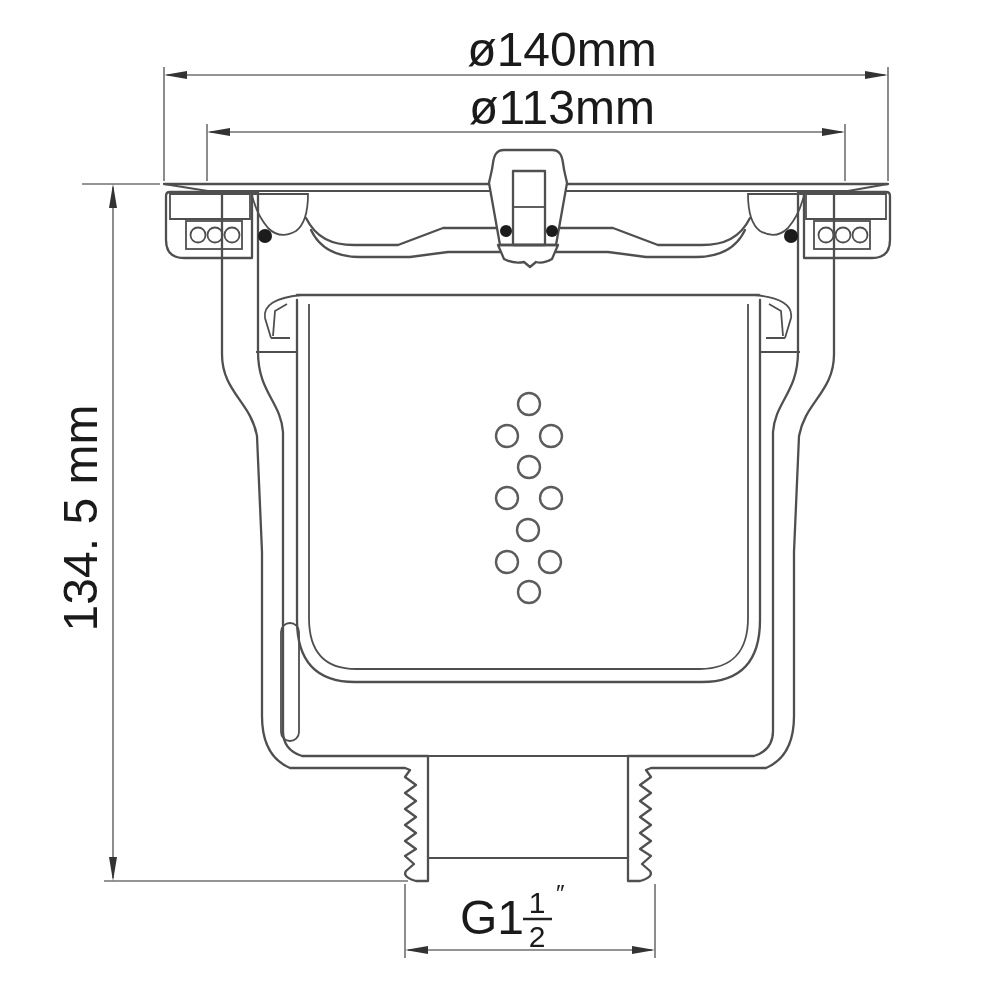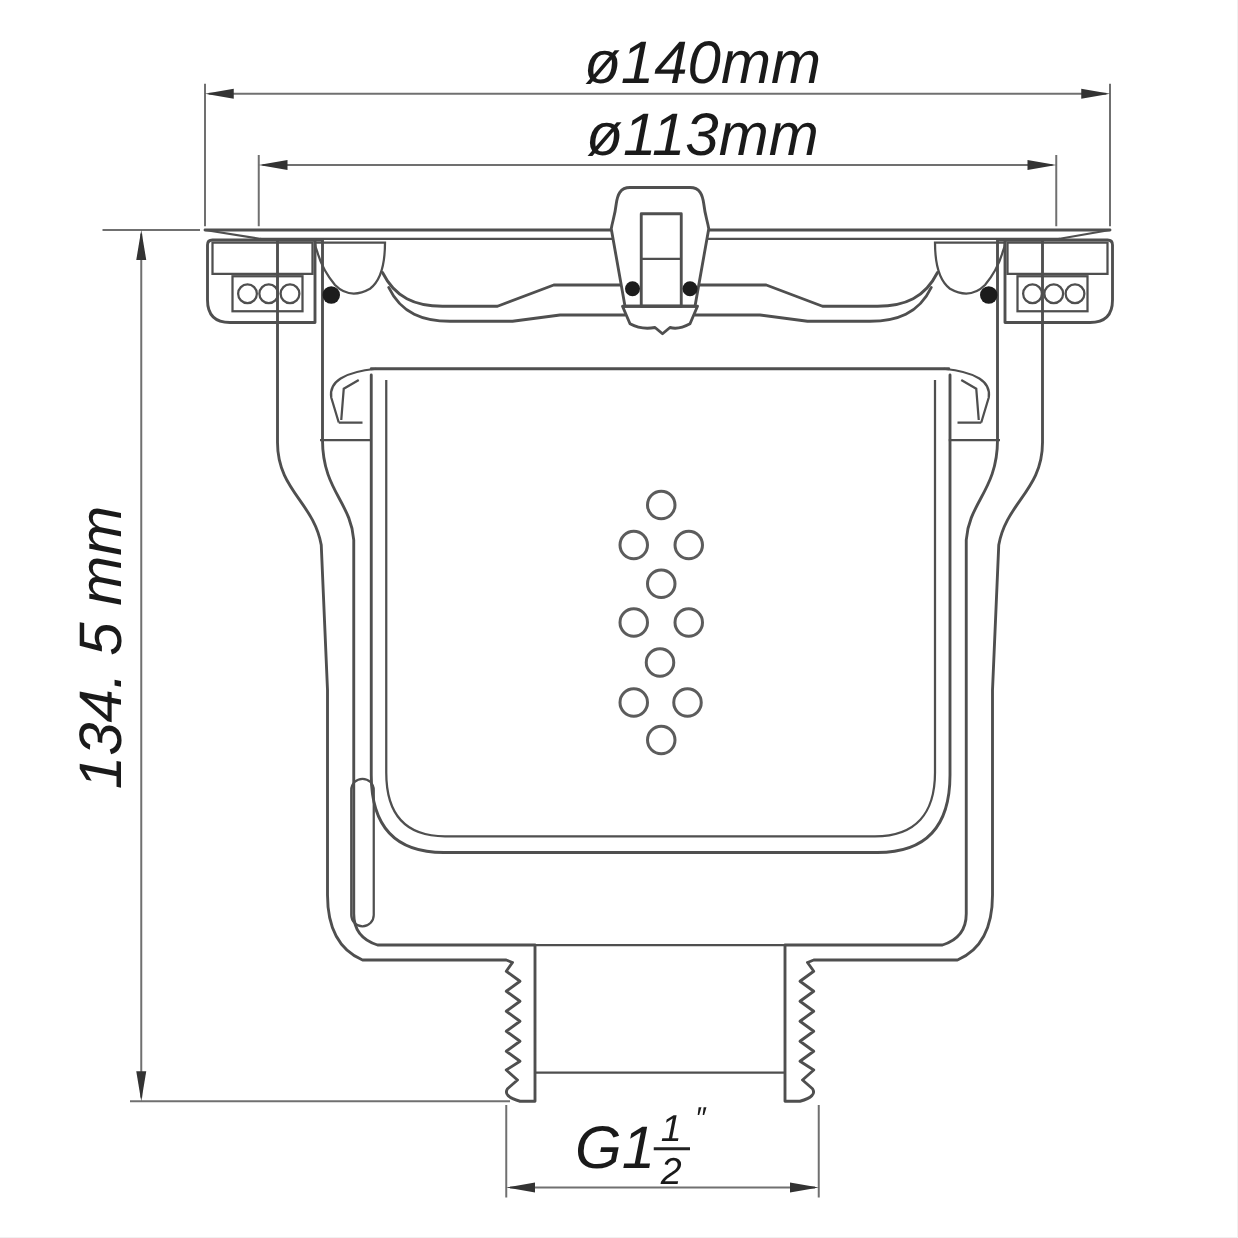--- a/index.html
+++ b/index.html
@@ -5,21 +5,21 @@
   :root{
     --bg:#ffffff;
     --line:#4f4f4f;
     --hatch:#5a5a5a;
     --dim:#707070;
     --text:#1a1a1a;
   }
   html,body{margin:0;padding:0;background:#e8e8e8;}
   .stage{
     width:990px;height:990px;background:var(--bg);
-    position:relative;margin:0 auto;overflow:hidden;font-style:italic;
+    position:relative;margin:0 auto;overflow:hidden;
   }
   svg{display:block;}
   .dim-text{
     font-family:"Liberation Sans","DejaVu Sans",sans-serif;
     fill:var(--text);
   }
   .big{font-size:48px;}
   .frac{font-size:30px;}
   .prime{font-size:24px;}
   .draw{stroke:var(--line);fill:none;stroke-width:2.3;stroke-linecap:round;stroke-linejoin:round;}

